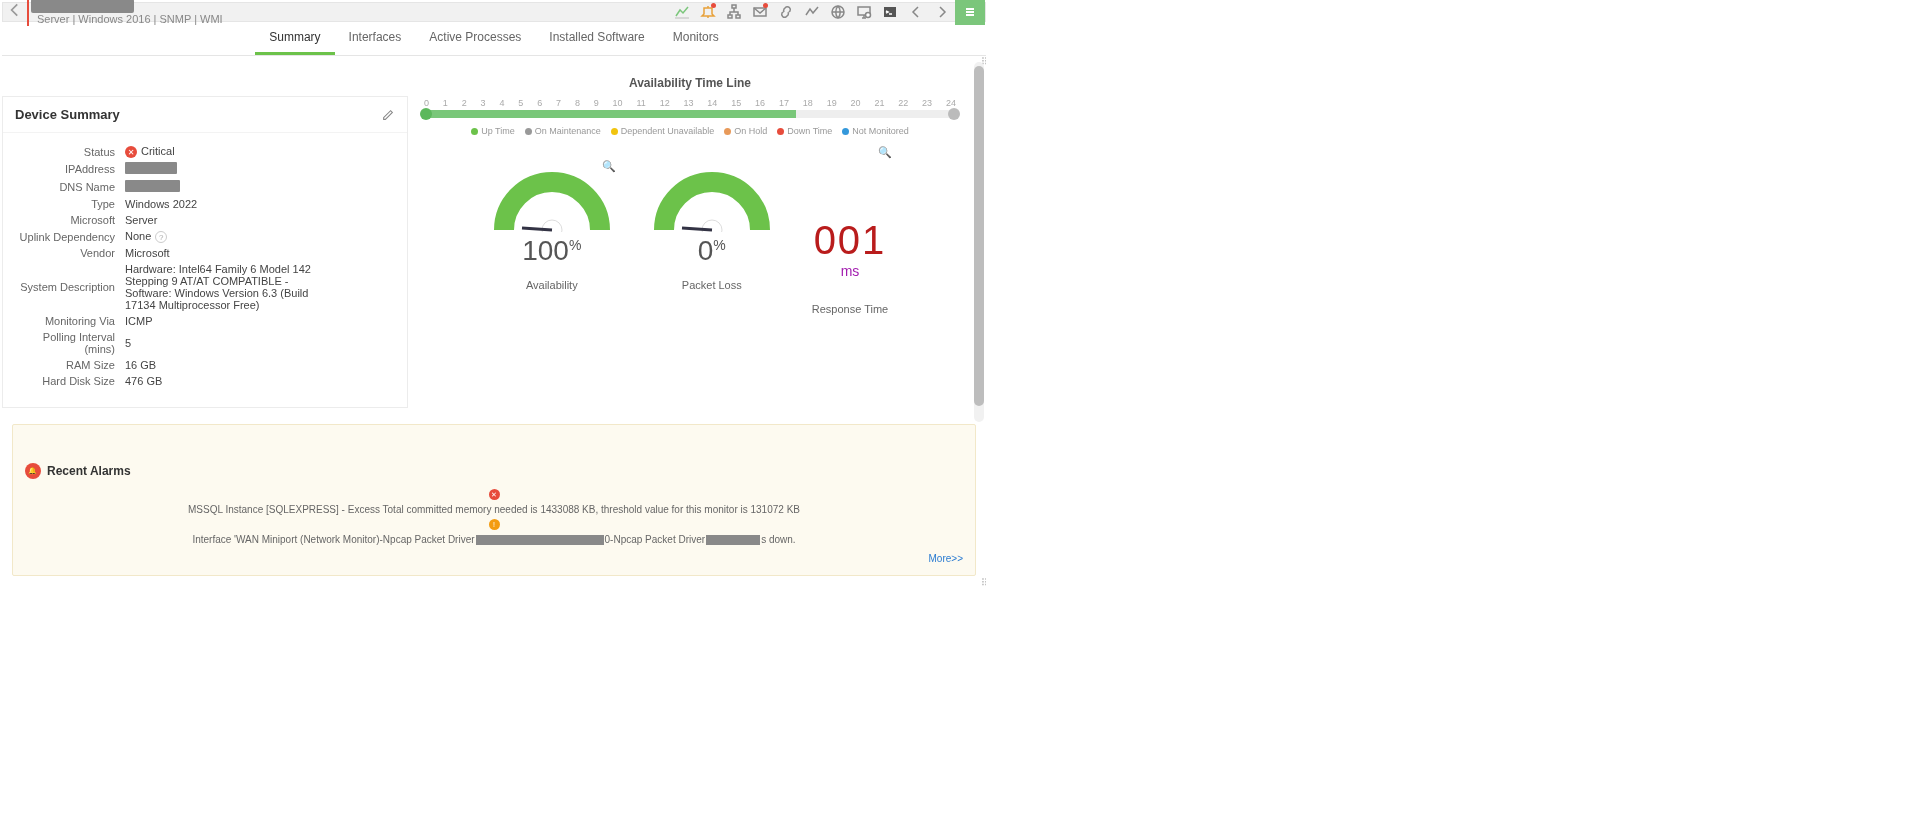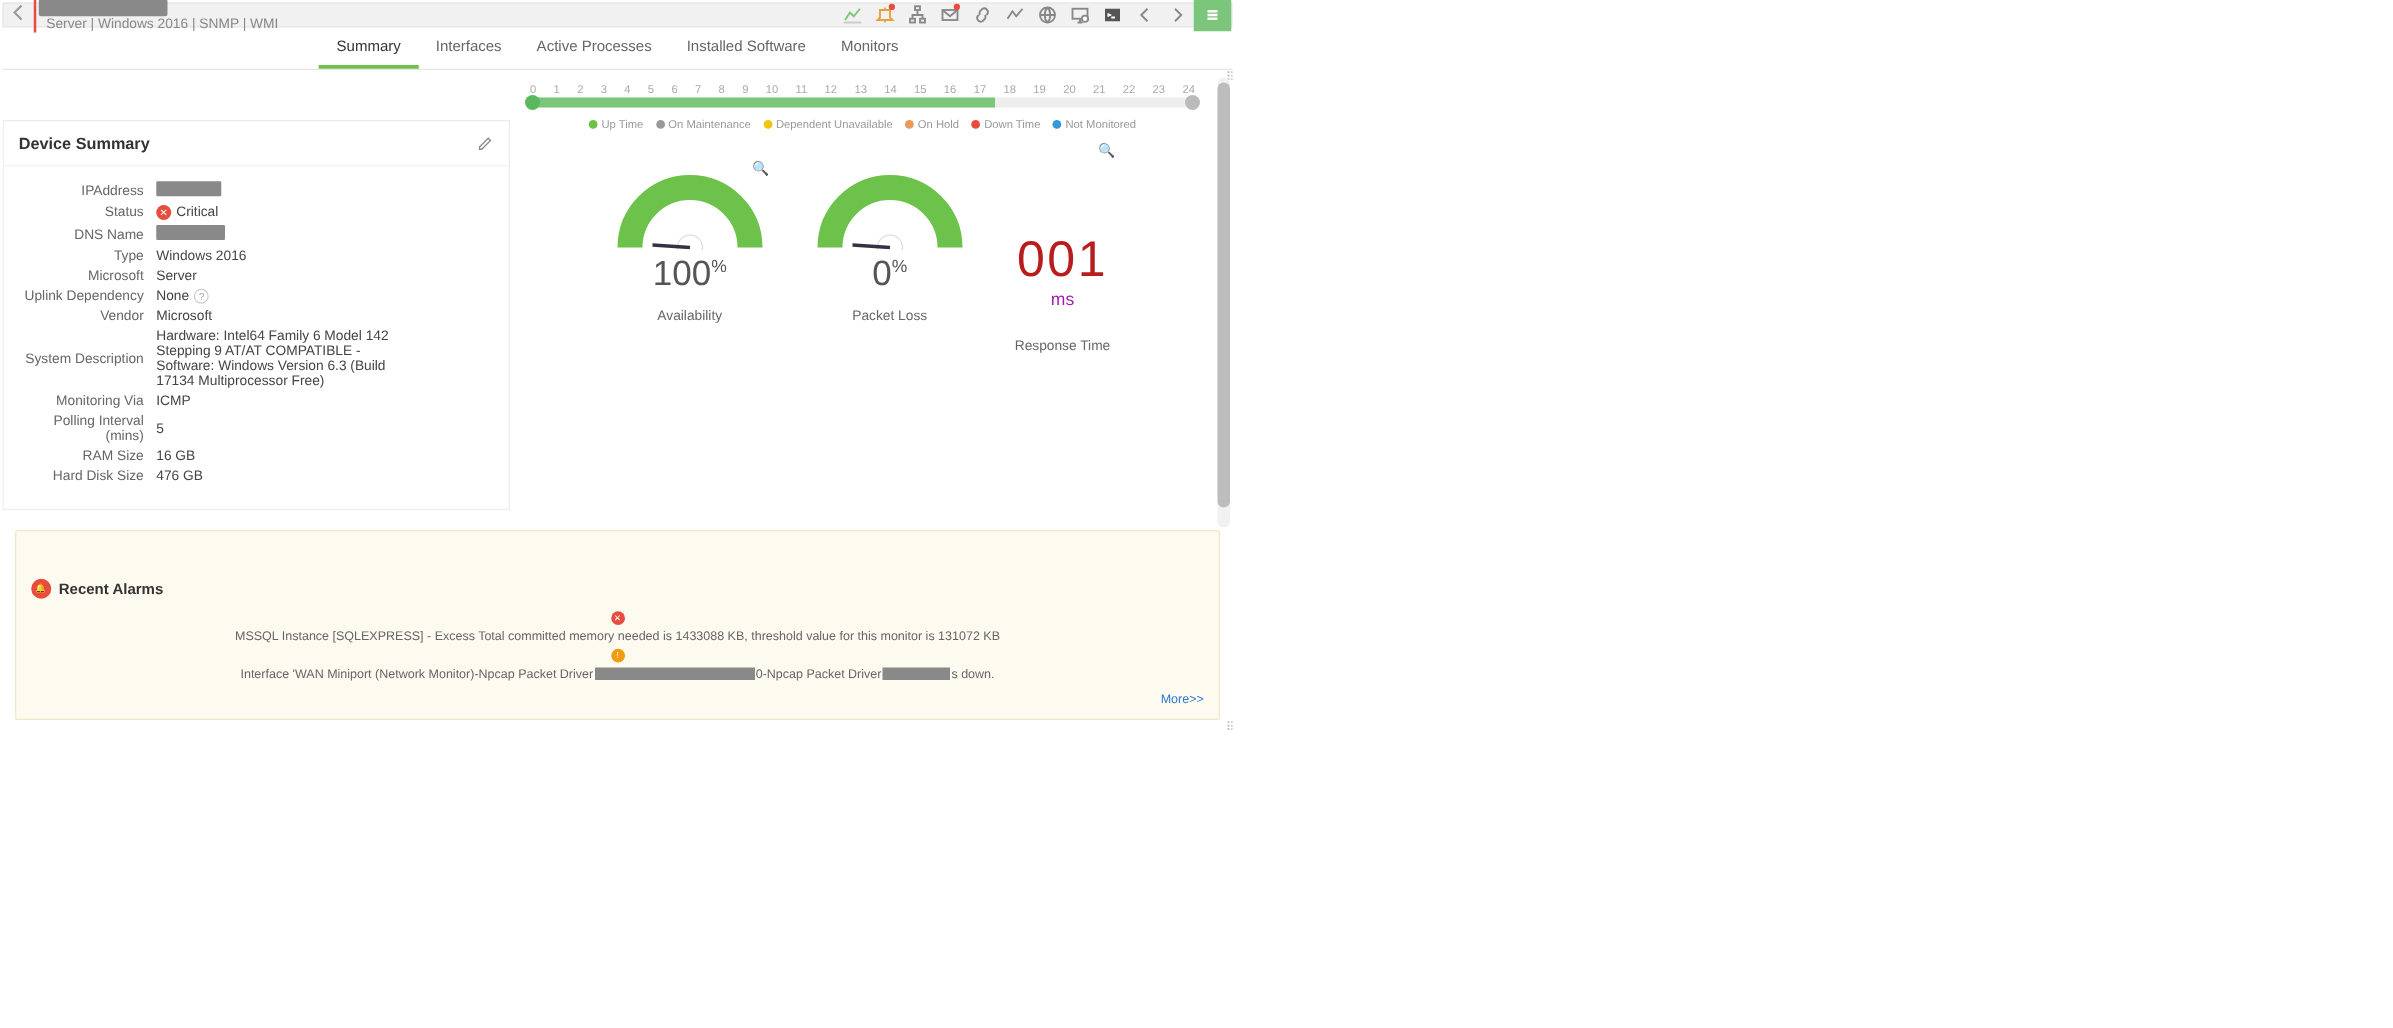--- a/index.html
+++ b/index.html
@@ -187,34 +187,34 @@
       <div class="card-title">
         <span>Device Summary</span>
         <span class="edit-icon">
           <svg viewBox="0 0 16 16" width="14" height="14">
               <path d="M3 11 L11 3 L13 5 L5 13 L3 13 Z" fill="none" stroke="#888" stroke-width="1.2"></path>
             </svg>
         </span>
       </div>
       <div class="fields">
         <div class="frow">
+            <div class="flabel">Status</div>
+          <div class="fval"><span class="badge-crit">✕</span><span>Critical</span></div>
+          </div>
+        <div class="frow">
             <div class="flabel">IPAddress</div>
           <div class="fval"><span class="redact" style="width:52px"></span></div>
           </div>
         <div class="frow">
-            <div class="flabel">Status</div>
-          <div class="fval"><span class="badge-crit">✕</span><span>Critical</span></div>
-          </div>
-        <div class="frow">
             <div class="flabel">DNS Name</div>
           <div class="fval"><span class="redact" style="width:55px"></span></div>
           </div>
         <div class="frow">
             <div class="flabel">Type</div>
-          <div class="fval">Windows 2016</div>
+          <div class="fval">Windows 2022</div>
           </div>
         <div class="frow">
             <div class="flabel">Microsoft</div>
           <div class="fval">Server</div>
           </div>
         <div class="frow">
             <div class="flabel">Uplink Dependency</div>
           <div class="fval"><span>None</span><span class="qmark">?</span></div>
           </div>
         <div class="frow">
@@ -238,20 +238,21 @@
           <div class="fval">16 GB</div>
           </div>
         <div class="frow">
             <div class="flabel">Hard Disk Size</div>
           <div class="fval">476 GB</div>
           </div>
       </div>
     </div>
 
     <div class="card timeline">
+      <div class="tl-title">Availability Time Line</div>
       <div class="tl-axis" id="tl-axis">
           <span>0</span>
           <span>1</span>
           <span>2</span>
           <span>3</span>
           <span>4</span>
           <span>5</span>
           <span>6</span>
           <span>7</span>
           <span>8</span>

